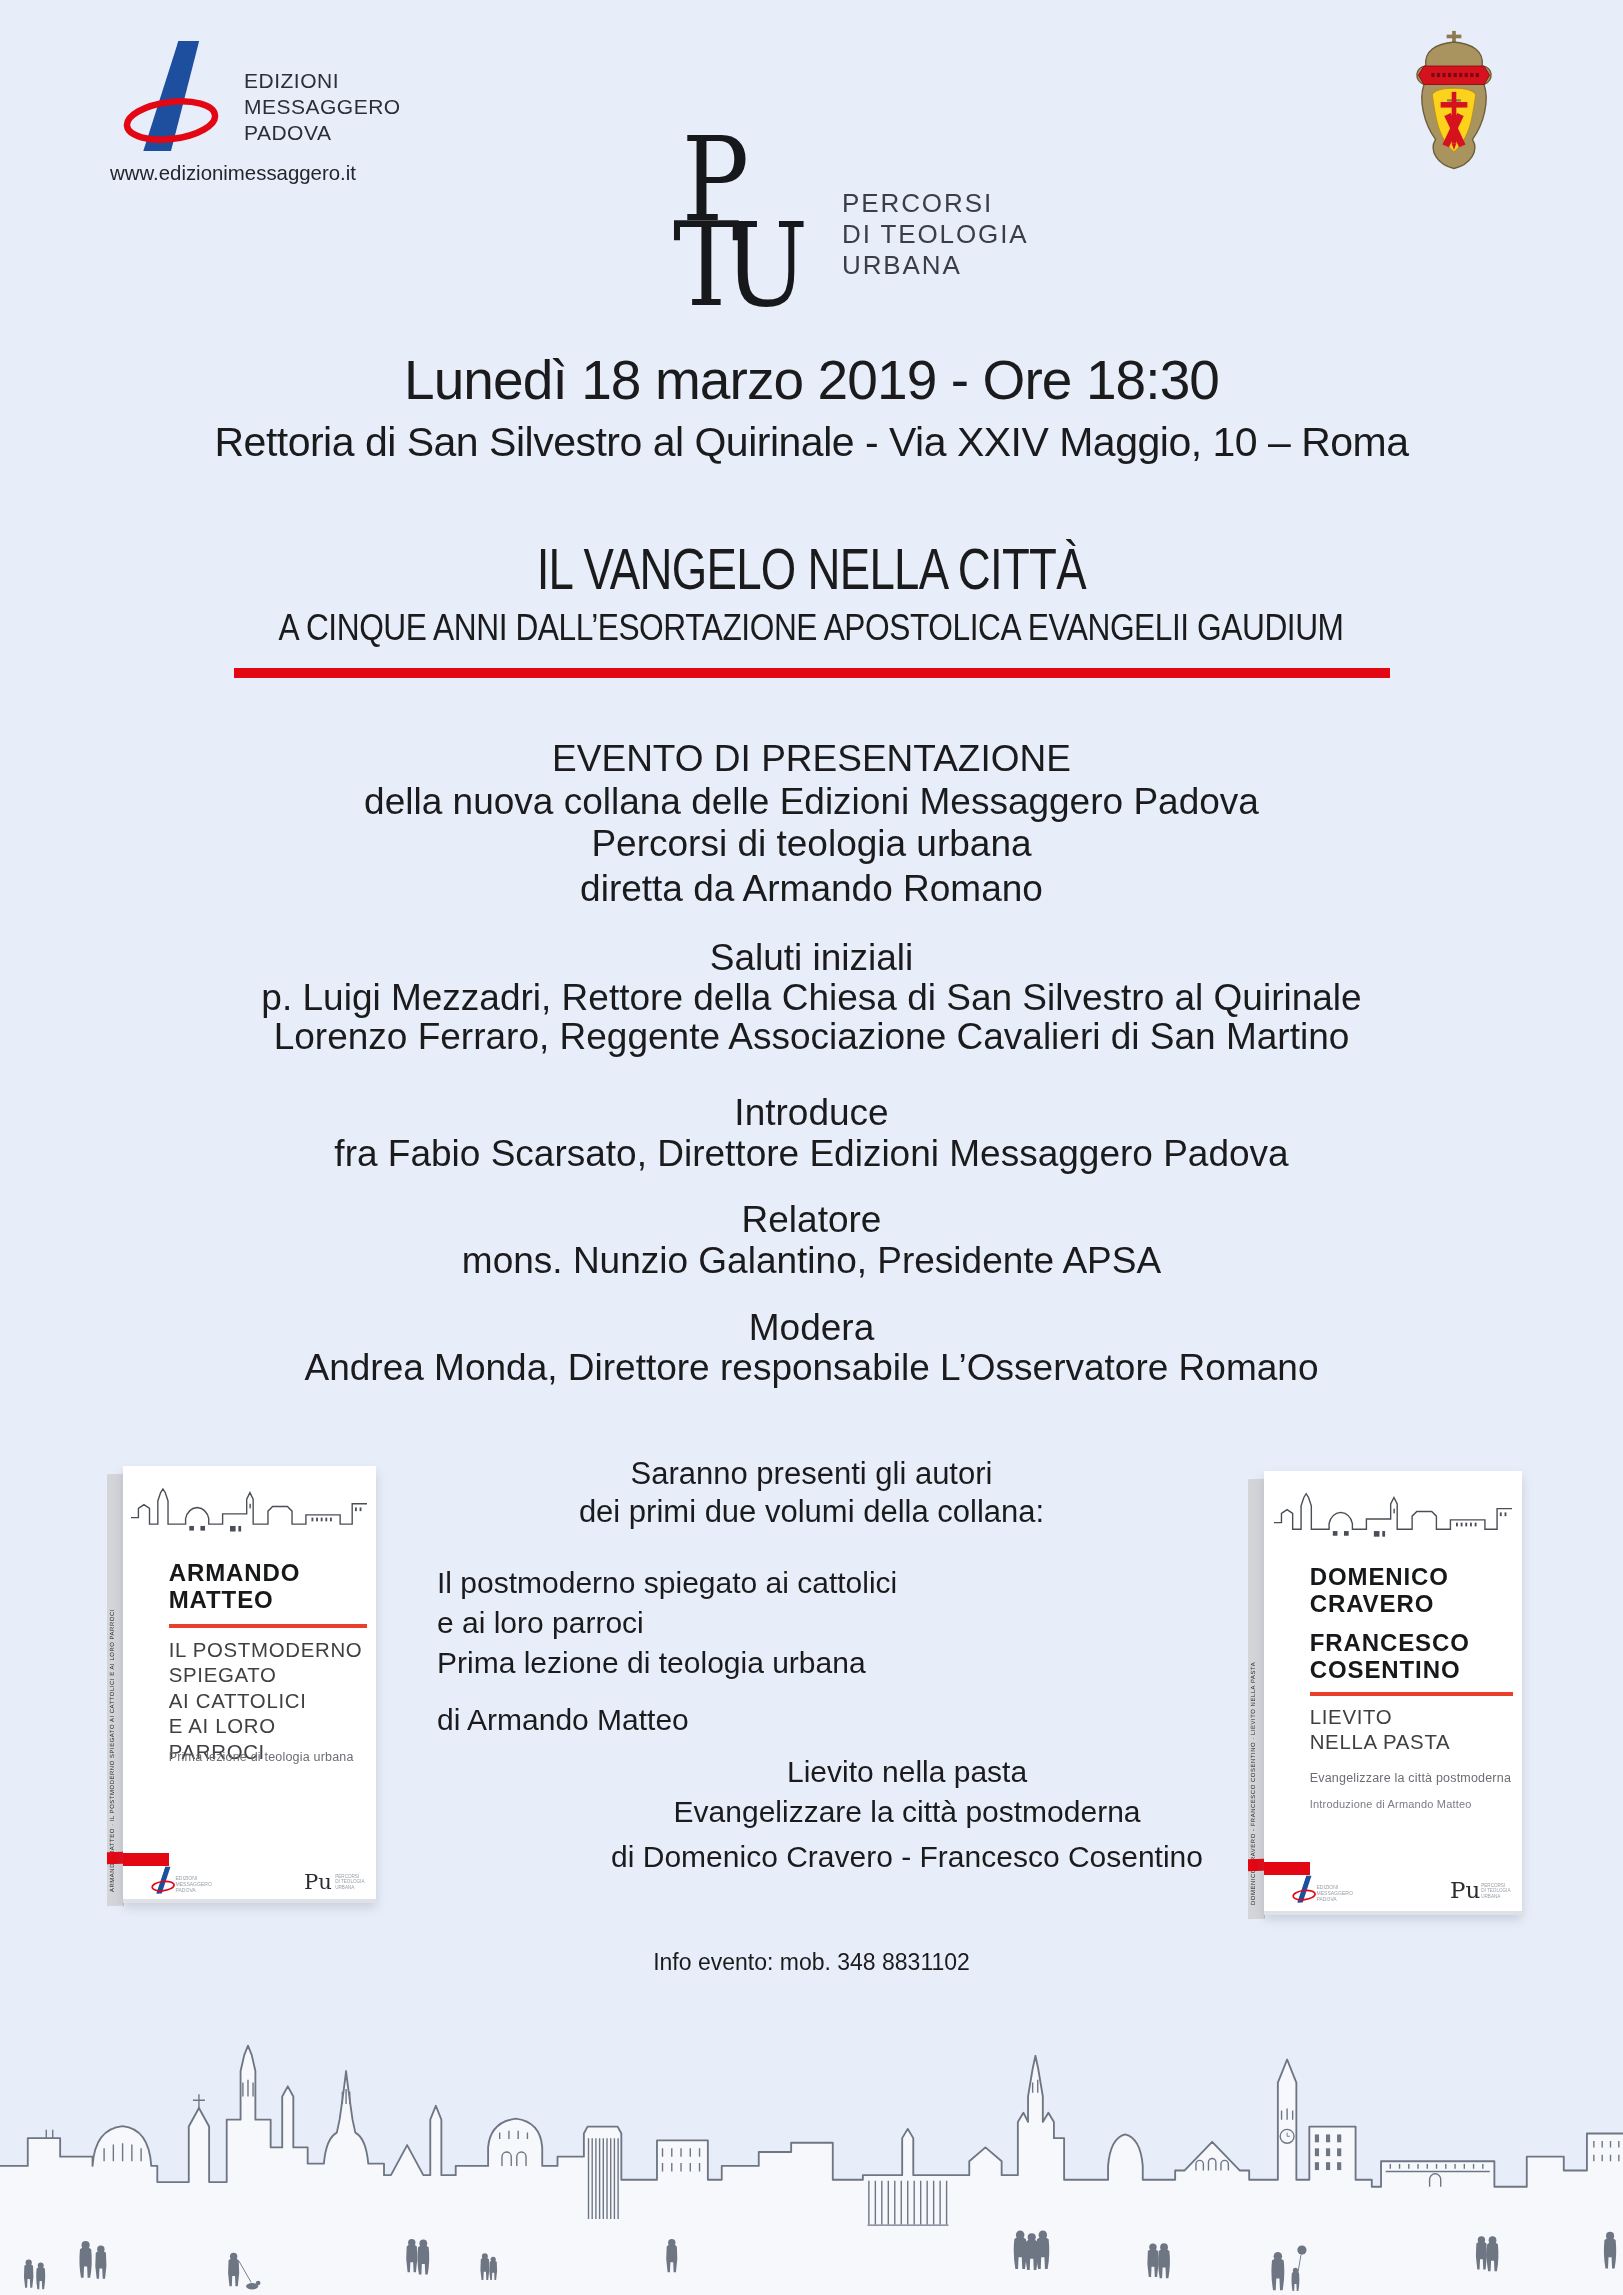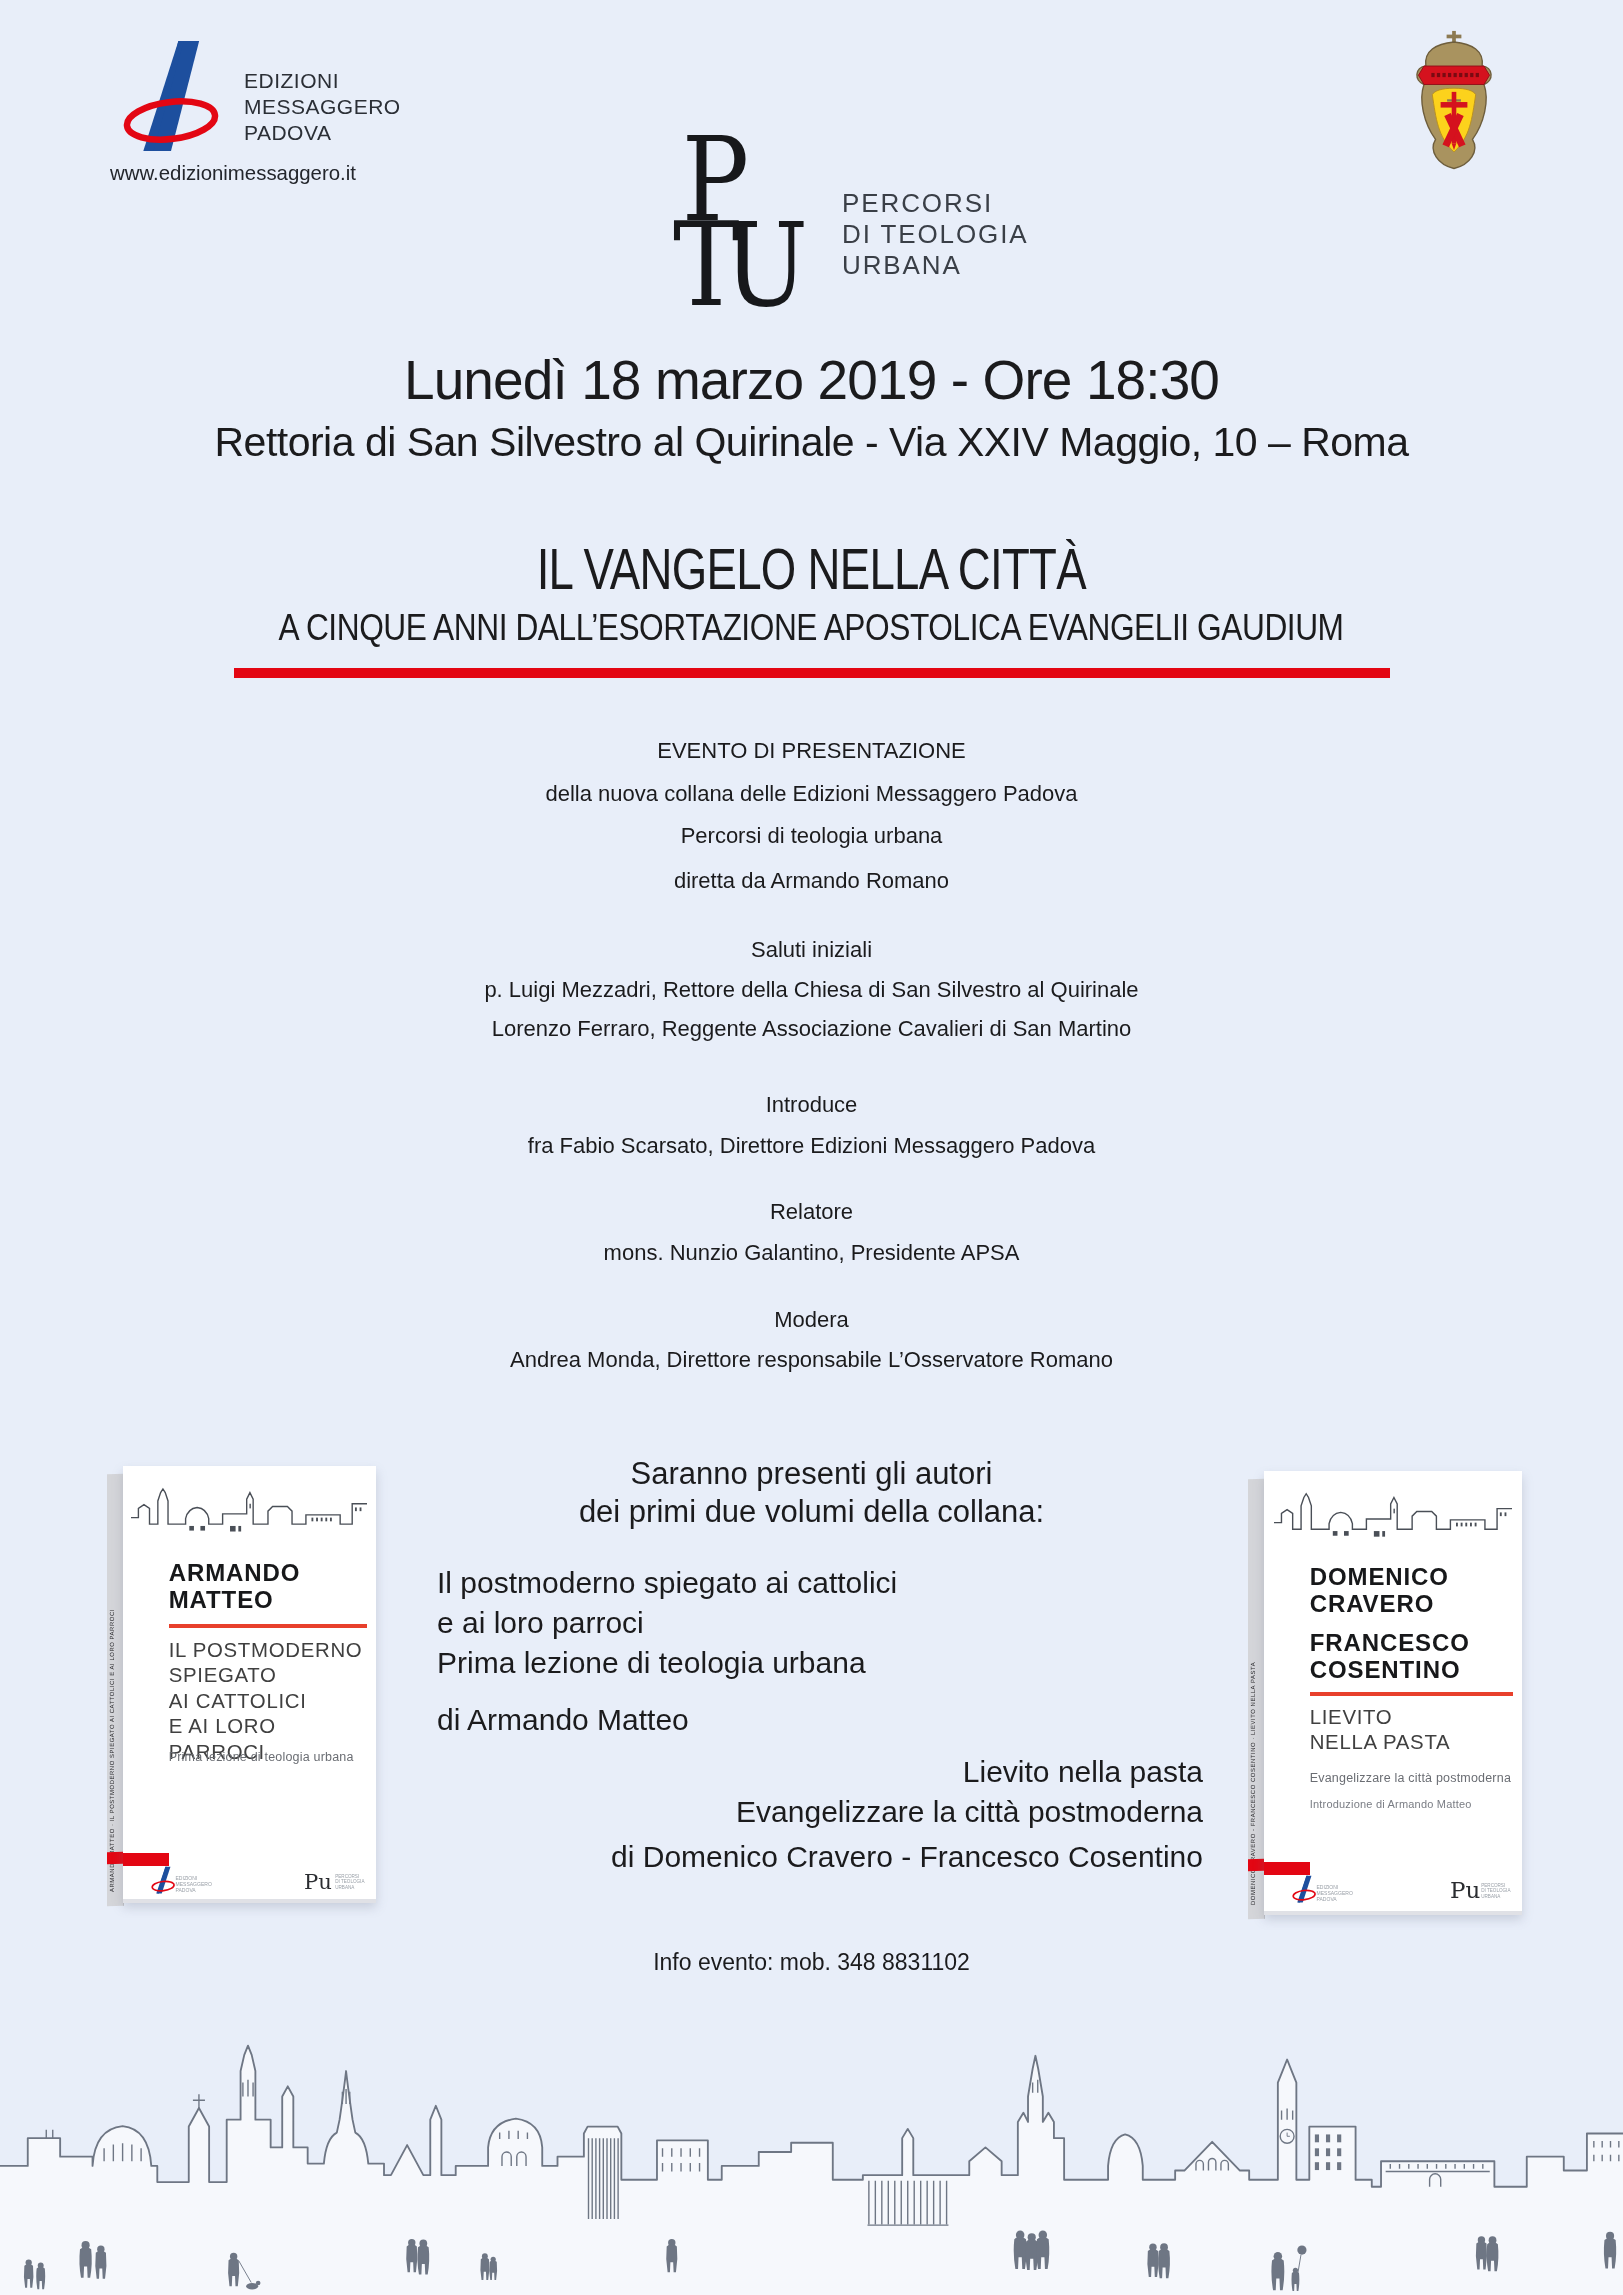--- a/index.html
+++ b/index.html
@@ -19,21 +19,21 @@
   .ptu-lines{font-size:26px;line-height:31px;letter-spacing:1.9px;color:#3a3f47;font-weight:400}
   .patronage{font-family:"Liberation Serif",serif;font-size:18.5px;line-height:26px;color:#2a2f38;text-align:center}
   
   .date{top:348px;font-size:55px;letter-spacing:-0.9px}
   .venue{top:419px;font-size:41px;letter-spacing:-0.5px}
   .title{top:536px;font-size:57px;letter-spacing:-0.9px}
   .title>span{transform:scaleX(.80)}
   .subtitle{top:607px;font-size:36px;letter-spacing:-0.5px}
   .subtitle>span{transform:scaleX(.88)}
   .redbar{left:234px;top:668px;width:1156px;height:10.2px;background:#e30613}
-  .body-line{font-size:22px}
+  .body-line{font-size:37px}
   .note-line{font-size:31px}
   
   .vol{font-size:30px;line-height:40px}
   
   .book{position:absolute}
   .spine{position:absolute;left:0;background:#d4d5d9;border-right:0.9px solid #bfc0c5;overflow:hidden}
   .spine-text{position:absolute;left:1.9px;top:14px;bottom:14px;writing-mode:vertical-rl;transform:rotate(180deg);font-size:6px;letter-spacing:0.5px;color:#2a2a2e;white-space:nowrap}
   .spine-band{position:absolute;background:#e30613}
   .cover{position:absolute;background:#ffffff;box-shadow:0 4.6px 10.2px rgba(110,120,140,.28)}
   .cover-edge{position:absolute;left:0;right:0;bottom:0;height:4.2px;background:#e0e1e6}
@@ -141,21 +141,21 @@
 <div class="abs ctr i note-line" style="top:1456px">Saranno presenti gli autori</div>
 <div class="abs ctr i note-line" style="top:1494px">dei primi due volumi della collana:</div>
 
 <div class="abs vol" style="left:437px;top:1563px">
   <div class="b">Il postmoderno spiegato ai cattolici</div>
   <div class="b">e ai loro parroci</div>
   <div class="i">Prima lezione di teologia urbana</div>
   <div style="margin-top:17px">di Armando Matteo</div>
 </div>
 
-<div class="abs vol" style="right:420px;top:1752px;text-align:right">
+<div class="abs vol" style="right:420px;top:1752px;text-align:center">
   <div class="b">Lievito nella pasta</div>
   <div class="i">Evangelizzare la città postmoderna</div>
   <div style="margin-top:4.6px">di Domenico Cravero - Francesco Cosentino</div>
 </div>
 
 <div class="book" style="left:107px;top:1466px;width:268px;height:440px">
   <div class="spine" style="top:8.3px;width:15.7px;height:432px;transform:skewY(-1.5deg)">
     <div class="spine-text">ARMANDO MATTEO · IL POSTMODERNO SPIEGATO AI CATTOLICI E AI LORO PARROCI</div>
     <div class="spine-band" style="left:0;top:378px;width:15.7px;height:12px"></div>
   </div>

